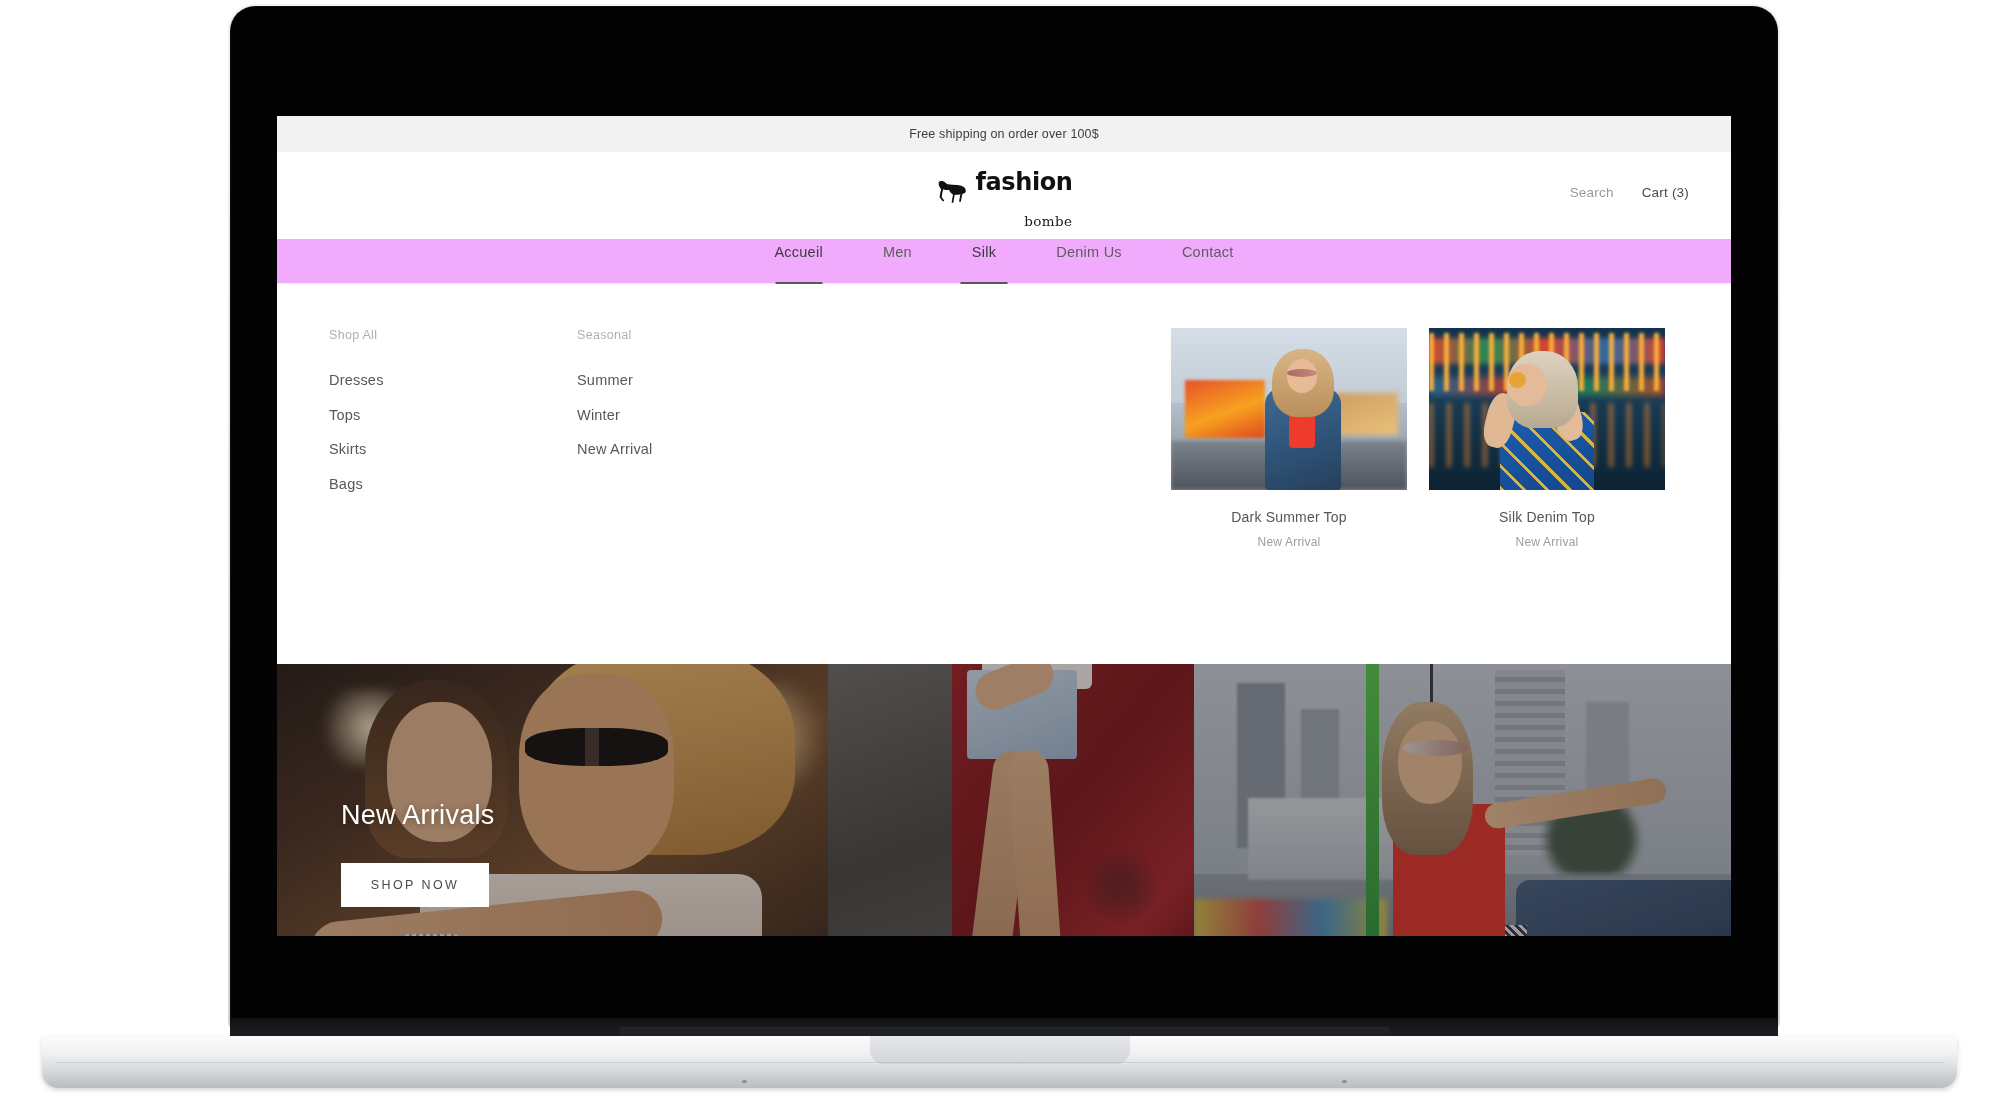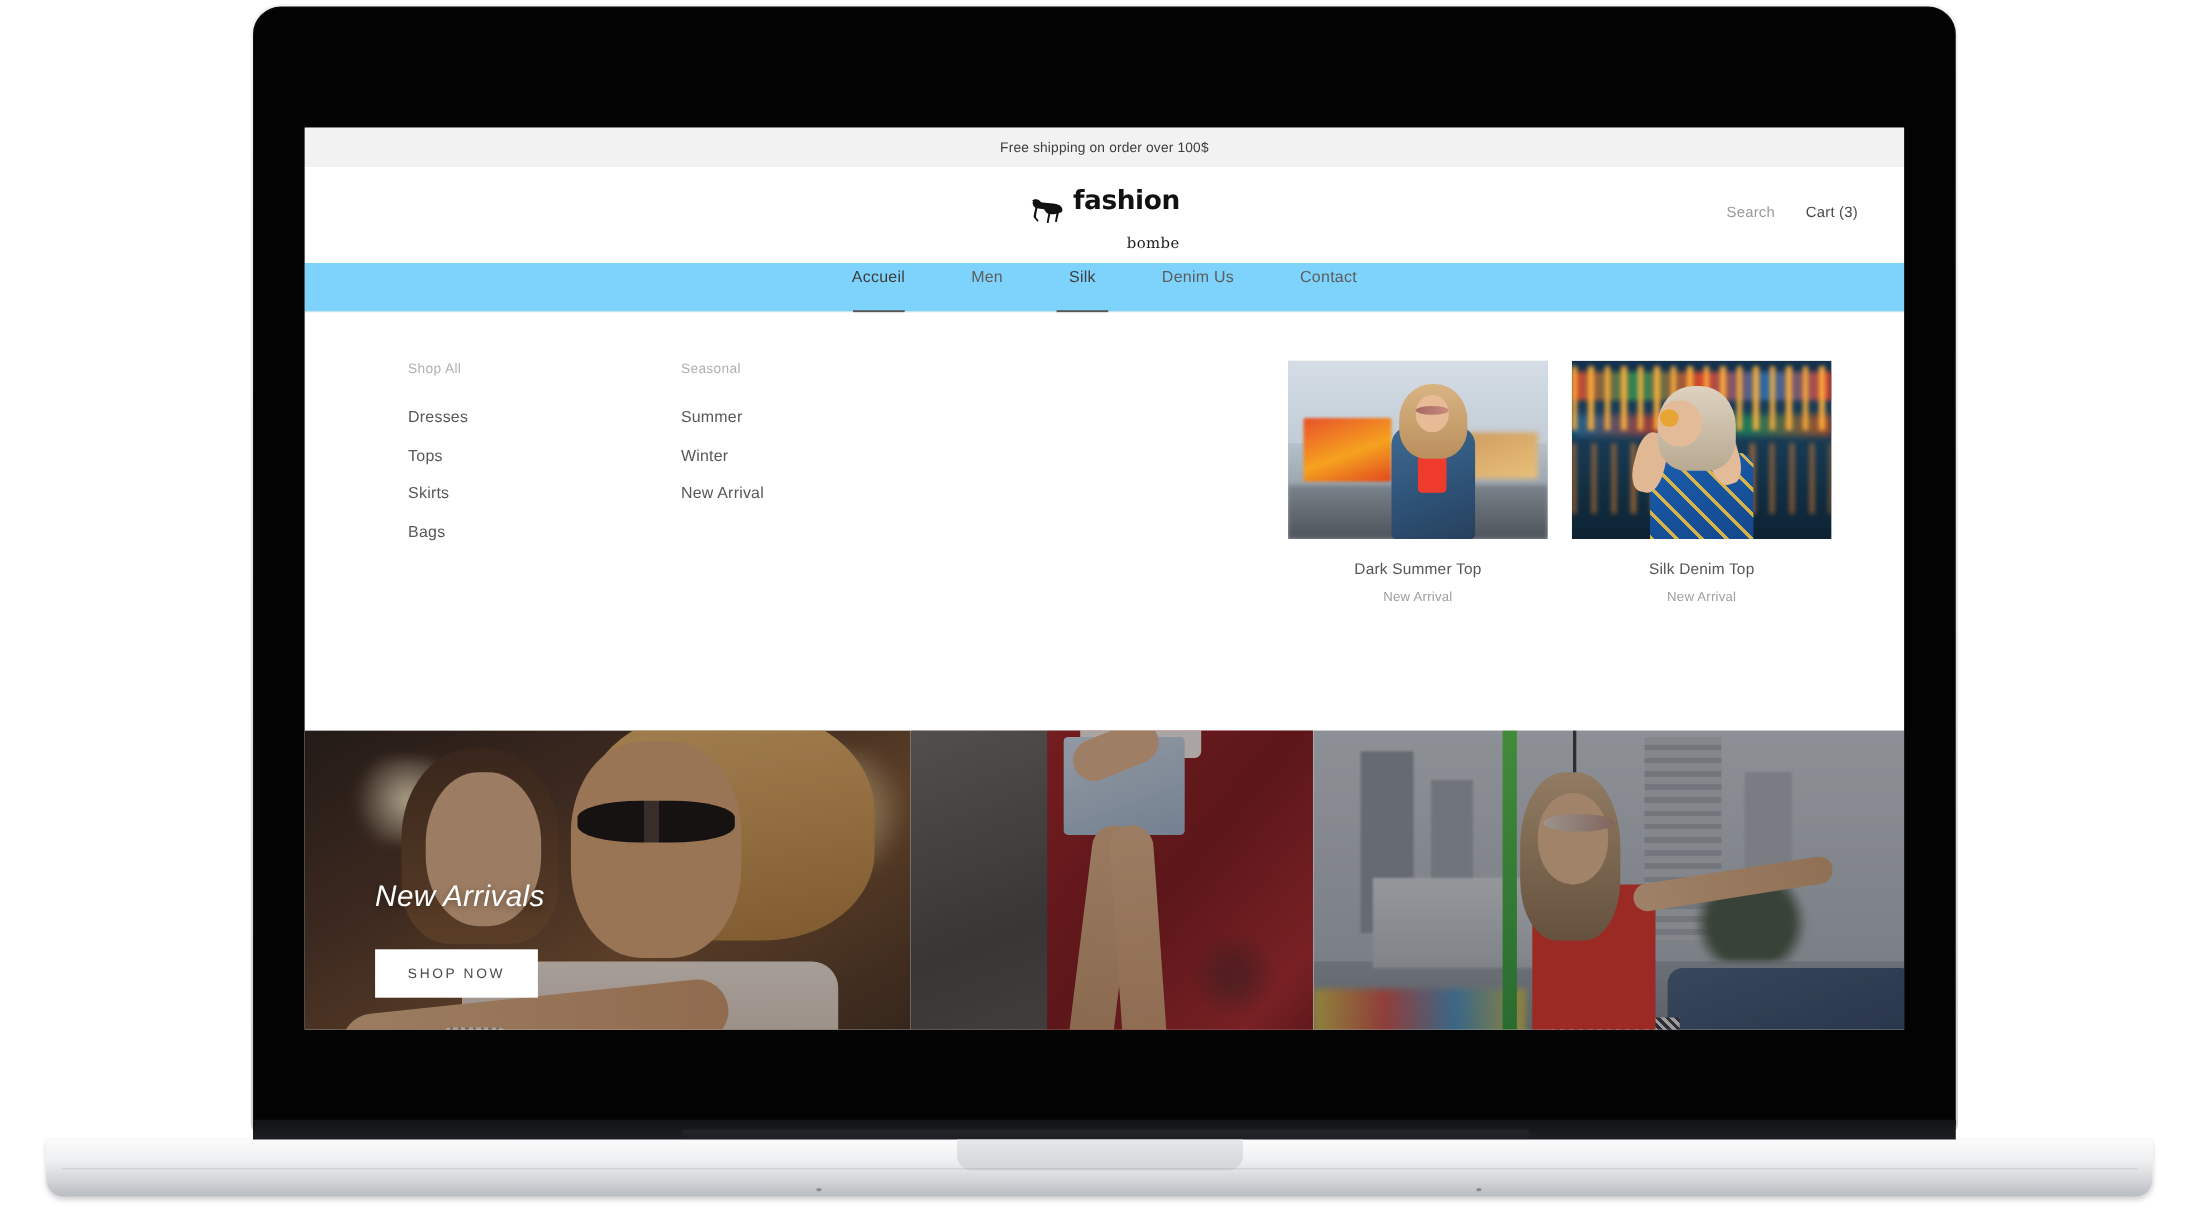--- a/index.html
+++ b/index.html
@@ -174,21 +174,21 @@
   .hdr-link {
     font-size: 13.5px;
     color: #9a9a9a;
     letter-spacing: 0.2px;
     cursor: pointer;
   }
   .hdr-link.cart { color: #4a4a4a; }
 
   .navbar {
     height: 45px;
-    background: #7dd3fc;
+    background: #f0abfc;
     border-bottom: 1px solid #ececec;
     display: flex;
     align-items: flex-start;
     justify-content: center;
     gap: 0;
   }
   .nav-item {
     position: relative;
     padding: 5px 30px 0 30px;
     font-size: 14.5px;
@@ -211,21 +211,21 @@
 
   
   .mega {
     background: #ffffff;
     height: 380px;
     position: relative;
     padding: 44px 0 0 0;
   }
   .mega-inner {
     display: flex;
-    padding-left: 94px;
+    padding-left: 52px;
     padding-right: 66px;
     gap: 0;
   }
   .mega-col { width: 248px; flex: 0 0 248px; }
   .mega-heading {
     font-size: 12.5px;
     color: #b0b0b0;
     letter-spacing: 0.3px;
     margin-bottom: 30px;
   }
@@ -284,21 +284,20 @@
     left: 64px;
     top: 136px;
     z-index: 4;
   }
   .hero-title {
     font-size: 27px;
     color: #ffffff;
     letter-spacing: 0.3px;
     font-weight: 400;
     text-shadow: 0 1px 6px rgba(0,0,0,0.35);
-    font-style: italic;
   }
   .hero-btn {
     margin-top: 32px;
     width: 148px;
     height: 44px;
     background: #ffffff;
     display: flex;
     align-items: center;
     justify-content: center;
     font-size: 12.5px;

